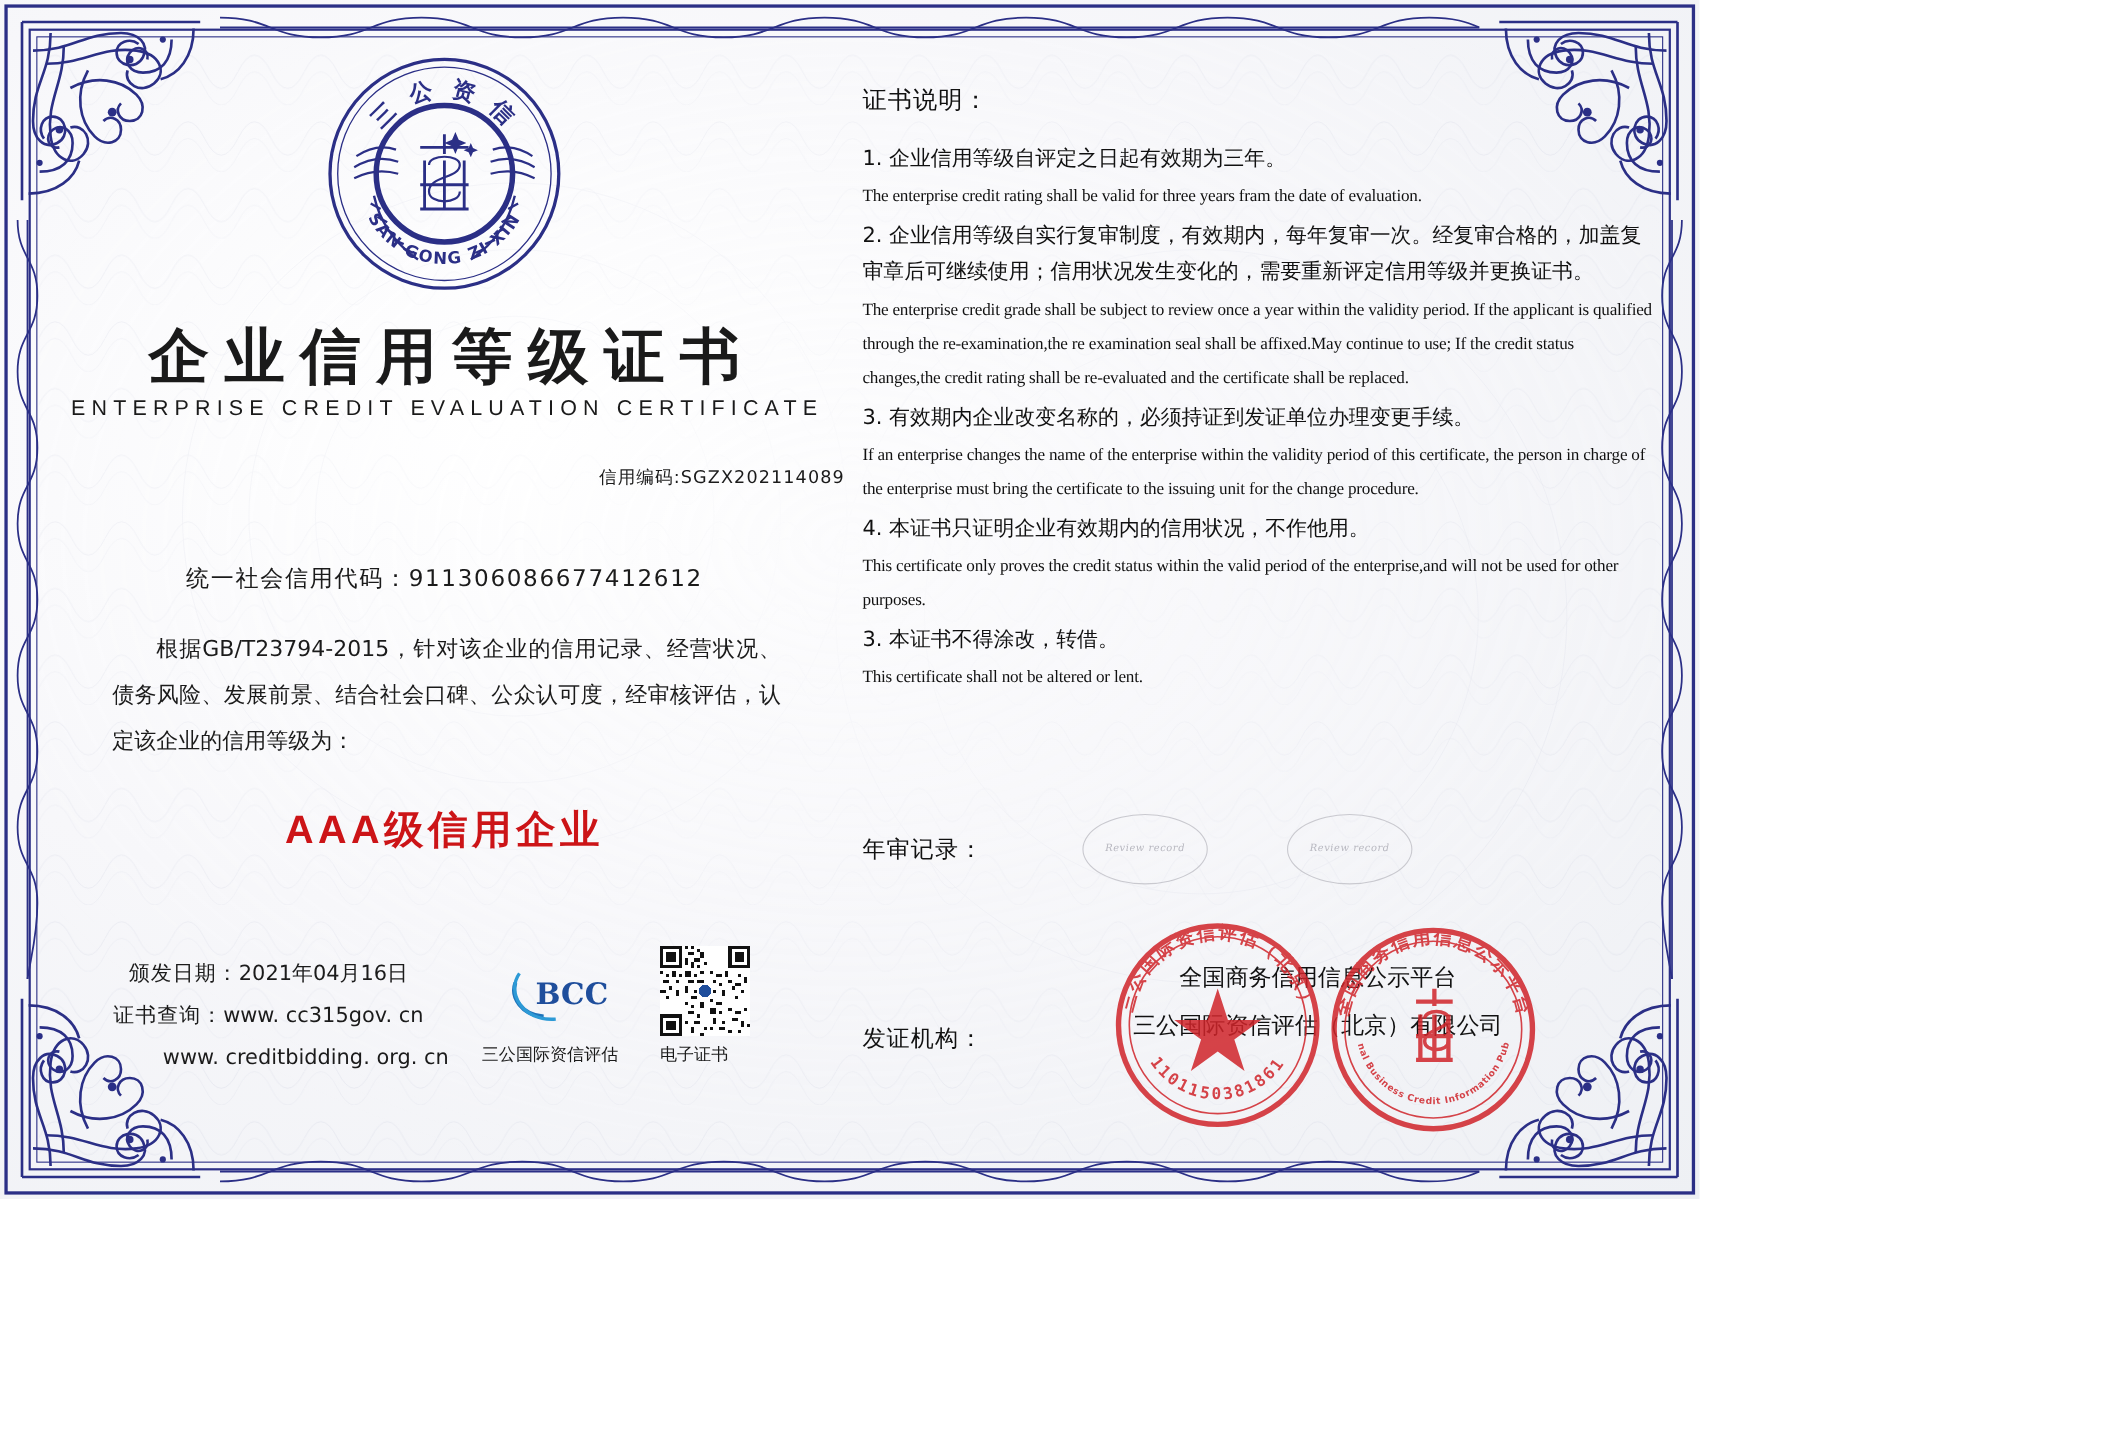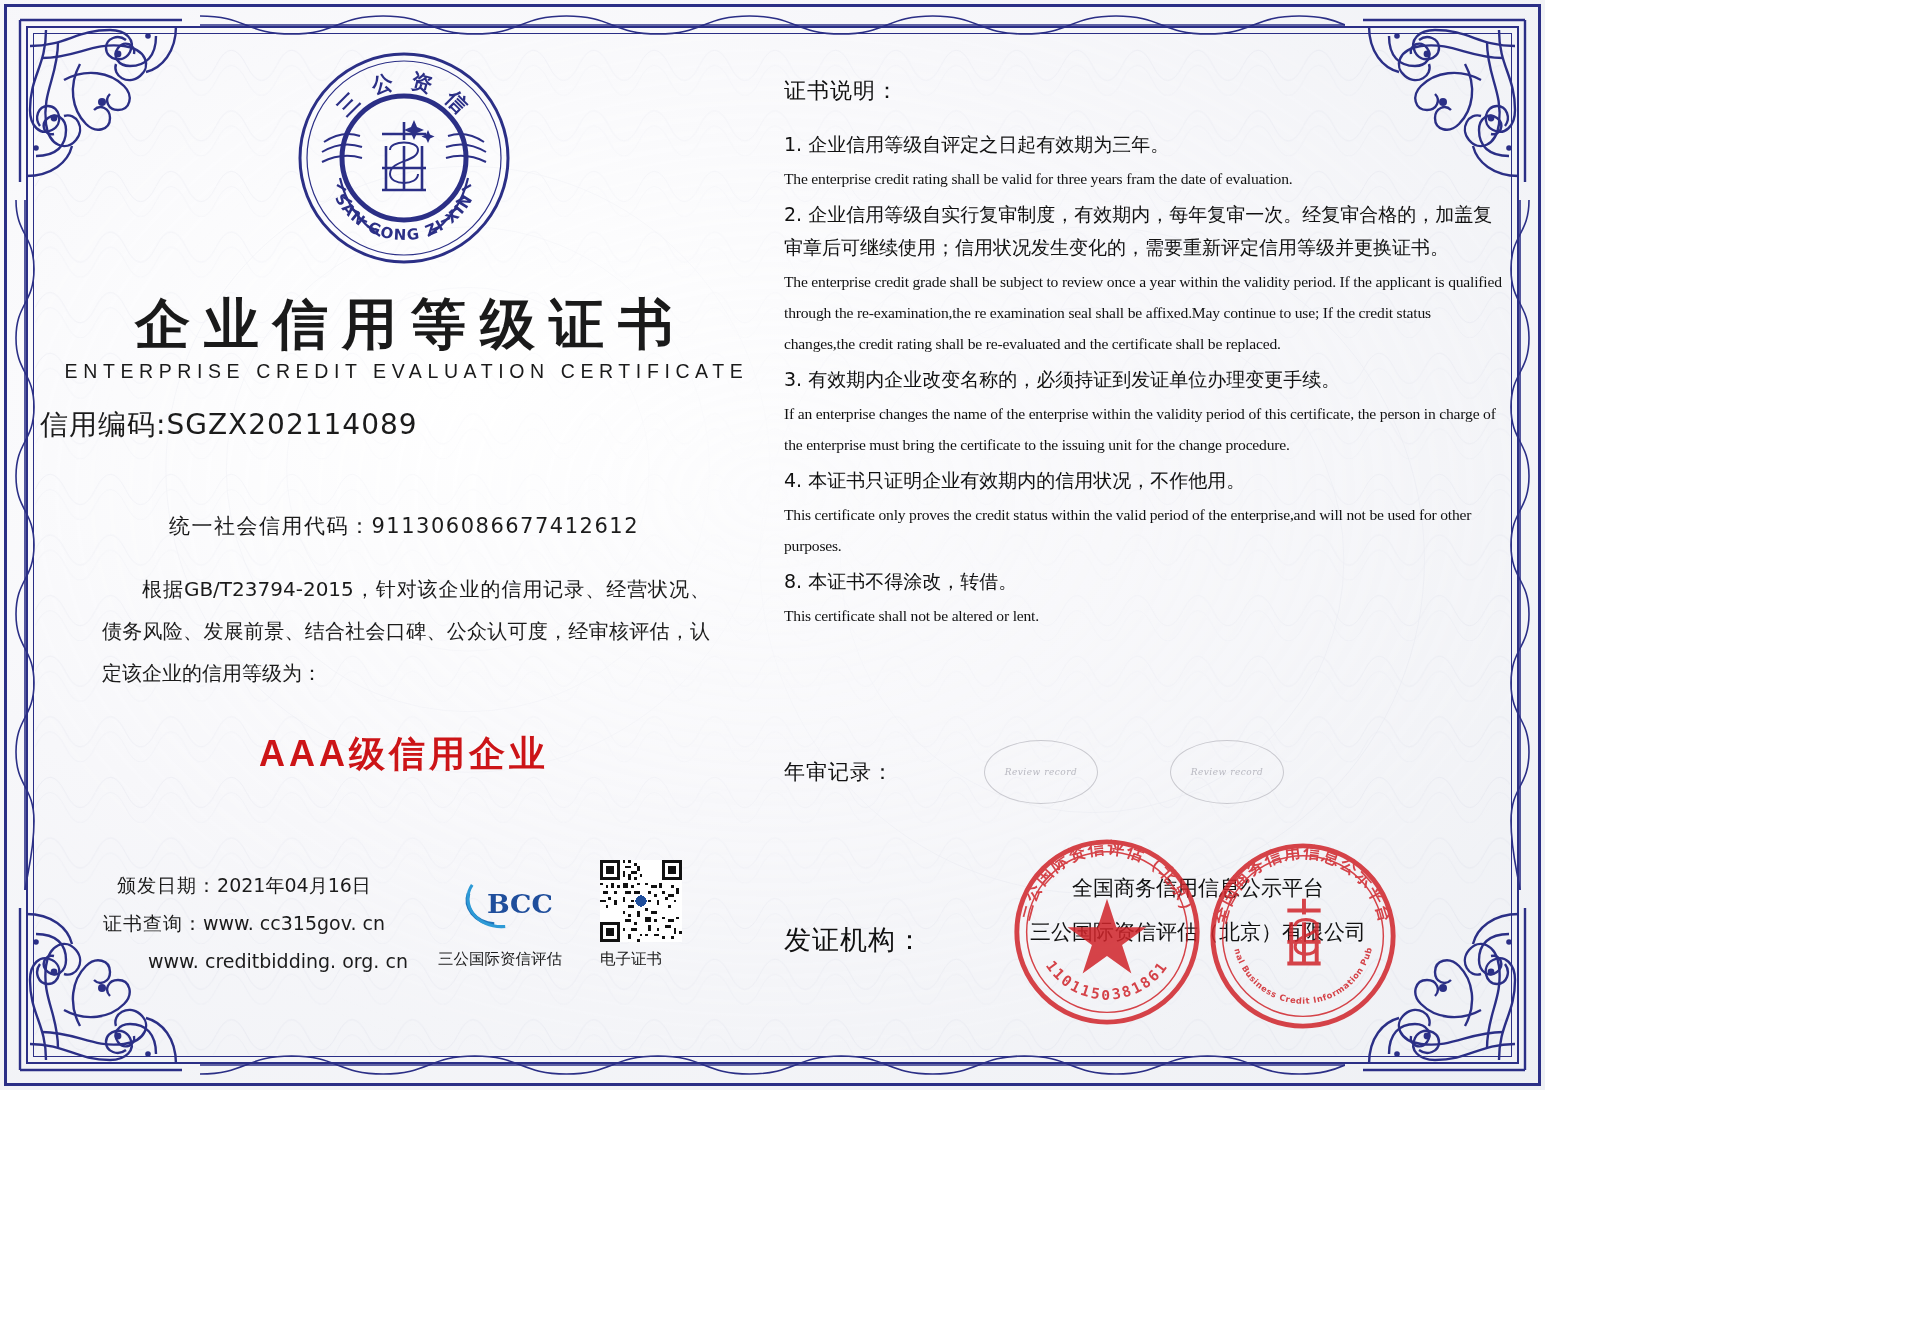--- a/index.html
+++ b/index.html
@@ -93,23 +93,23 @@
   .title-en{
     position:absolute;top:320px;left:0;width:100%;
     text-align:center;
     font-family:"Liberation Sans",sans-serif;
     font-size:19.5px;letter-spacing:5.6px;color:#1a1a1a;
     text-indent:5px;
     white-space:nowrap;
   }
 
   .code-line{
-    position:absolute;top:366px;left:0;width:100%;
-    text-align:left;
-    font-size:28px;color:#1b1b1b;letter-spacing:1px;
+    position:absolute;top:384px;left:0;width:100%;
+    text-align:right;
+    font-size:16px;color:#1b1b1b;letter-spacing:1px;
     font-family:"DejaVu Sans",sans-serif;
   }
   .company{
     position:absolute;top:408px;left:0;width:100%;
     text-align:center;
     font-family:"DejaVu Sans",sans-serif;
     font-size:35px;font-weight:bold;color:#cc1417;
     letter-spacing:2px;
     white-space:nowrap;
   }
@@ -192,21 +192,21 @@
   .oval{
     width:112px;height:62px;border:1.5px solid #c9c9cf;border-radius:50%;
     display:flex;align-items:center;justify-content:center;
     color:#b8b8c0;font-size:9px;letter-spacing:.5px;
     font-family:"DejaVu Serif",serif;font-style:italic;
   }
   .issuer-row{
     position:absolute;left:16px;bottom:92px;
   }
   .issuer-label{
-    font-size:27px;color:#111;letter-spacing:1px;white-space:nowrap;
+    font-size:21px;color:#111;letter-spacing:1px;white-space:nowrap;
     font-family:"DejaVu Sans",sans-serif;
   }
   .issuer-text{
     position:absolute;left:150px;bottom:96px;
     width:560px;text-align:center;
     font-size:21px;color:#111;line-height:44px;
     font-family:"DejaVu Sans",sans-serif;
     white-space:nowrap;
   }
   .issuer-text .l2{font-size:21px;}
@@ -565,21 +565,21 @@
 
       <div class="note-cn">2. 企业信用等级自实行复审制度，有效期内，每年复审一次。经复审合格的，加盖复审章后可继续使用；信用状况发生变化的，需要重新评定信用等级并更换证书。</div>
       <div class="note-en">The enterprise credit grade shall be subject to review once a year within the validity period. If the applicant is qualified through the re-examination,the re examination seal shall be affixed.May continue to use; If the credit status changes,the credit rating shall be re-evaluated and the certificate shall be replaced.</div>
 
       <div class="note-cn">3. 有效期内企业改变名称的，必须持证到发证单位办理变更手续。</div>
       <div class="note-en">If an enterprise changes the name of the enterprise within the validity period of this certificate, the person in charge of the enterprise must bring the certificate to the issuing unit for the change procedure.</div>
 
       <div class="note-cn">4. 本证书只证明企业有效期内的信用状况，不作他用。</div>
       <div class="note-en">This certificate only proves the credit status within the valid period of the enterprise,and will not be used for other purposes.</div>
 
-      <div class="note-cn">8. 本证书不得涂改，转借。</div>
+      <div class="note-cn">3. 本证书不得涂改，转借。</div>
       <div class="note-en">This certificate shall not be altered or lent.</div>
 
       <div class="review-row">
         <div class="review-label">年审记录：</div>
         <div class="review-ovals">
           <div class="oval">Review record</div>
           <div class="oval">Review record</div>
         </div>
       </div>
 

